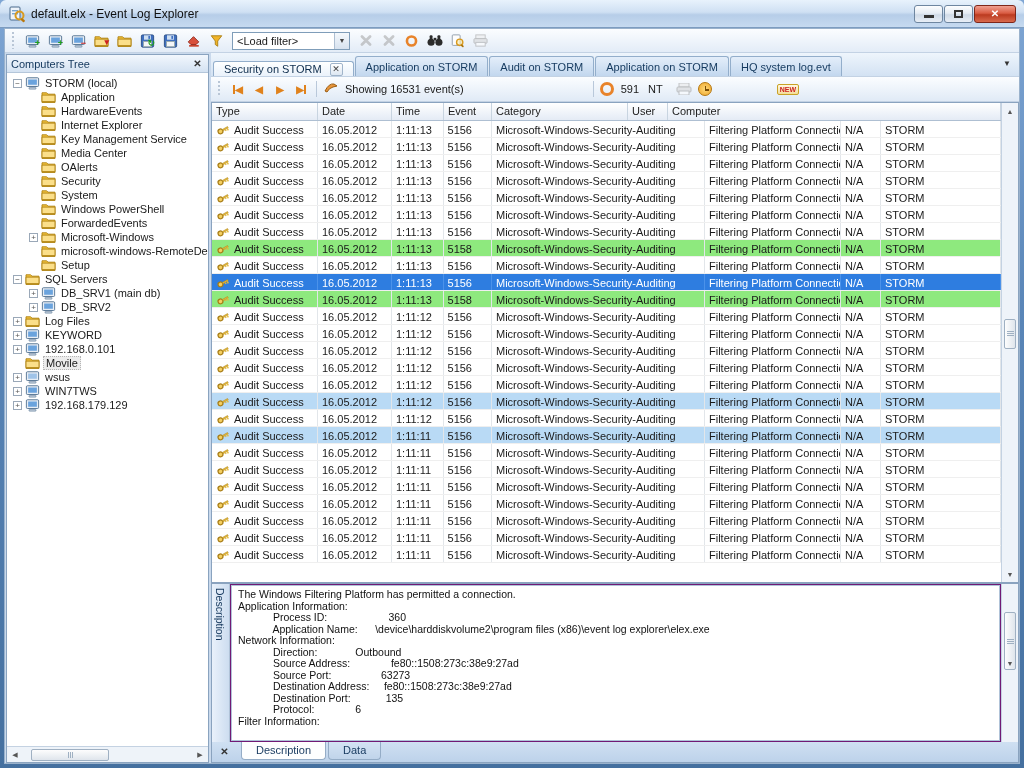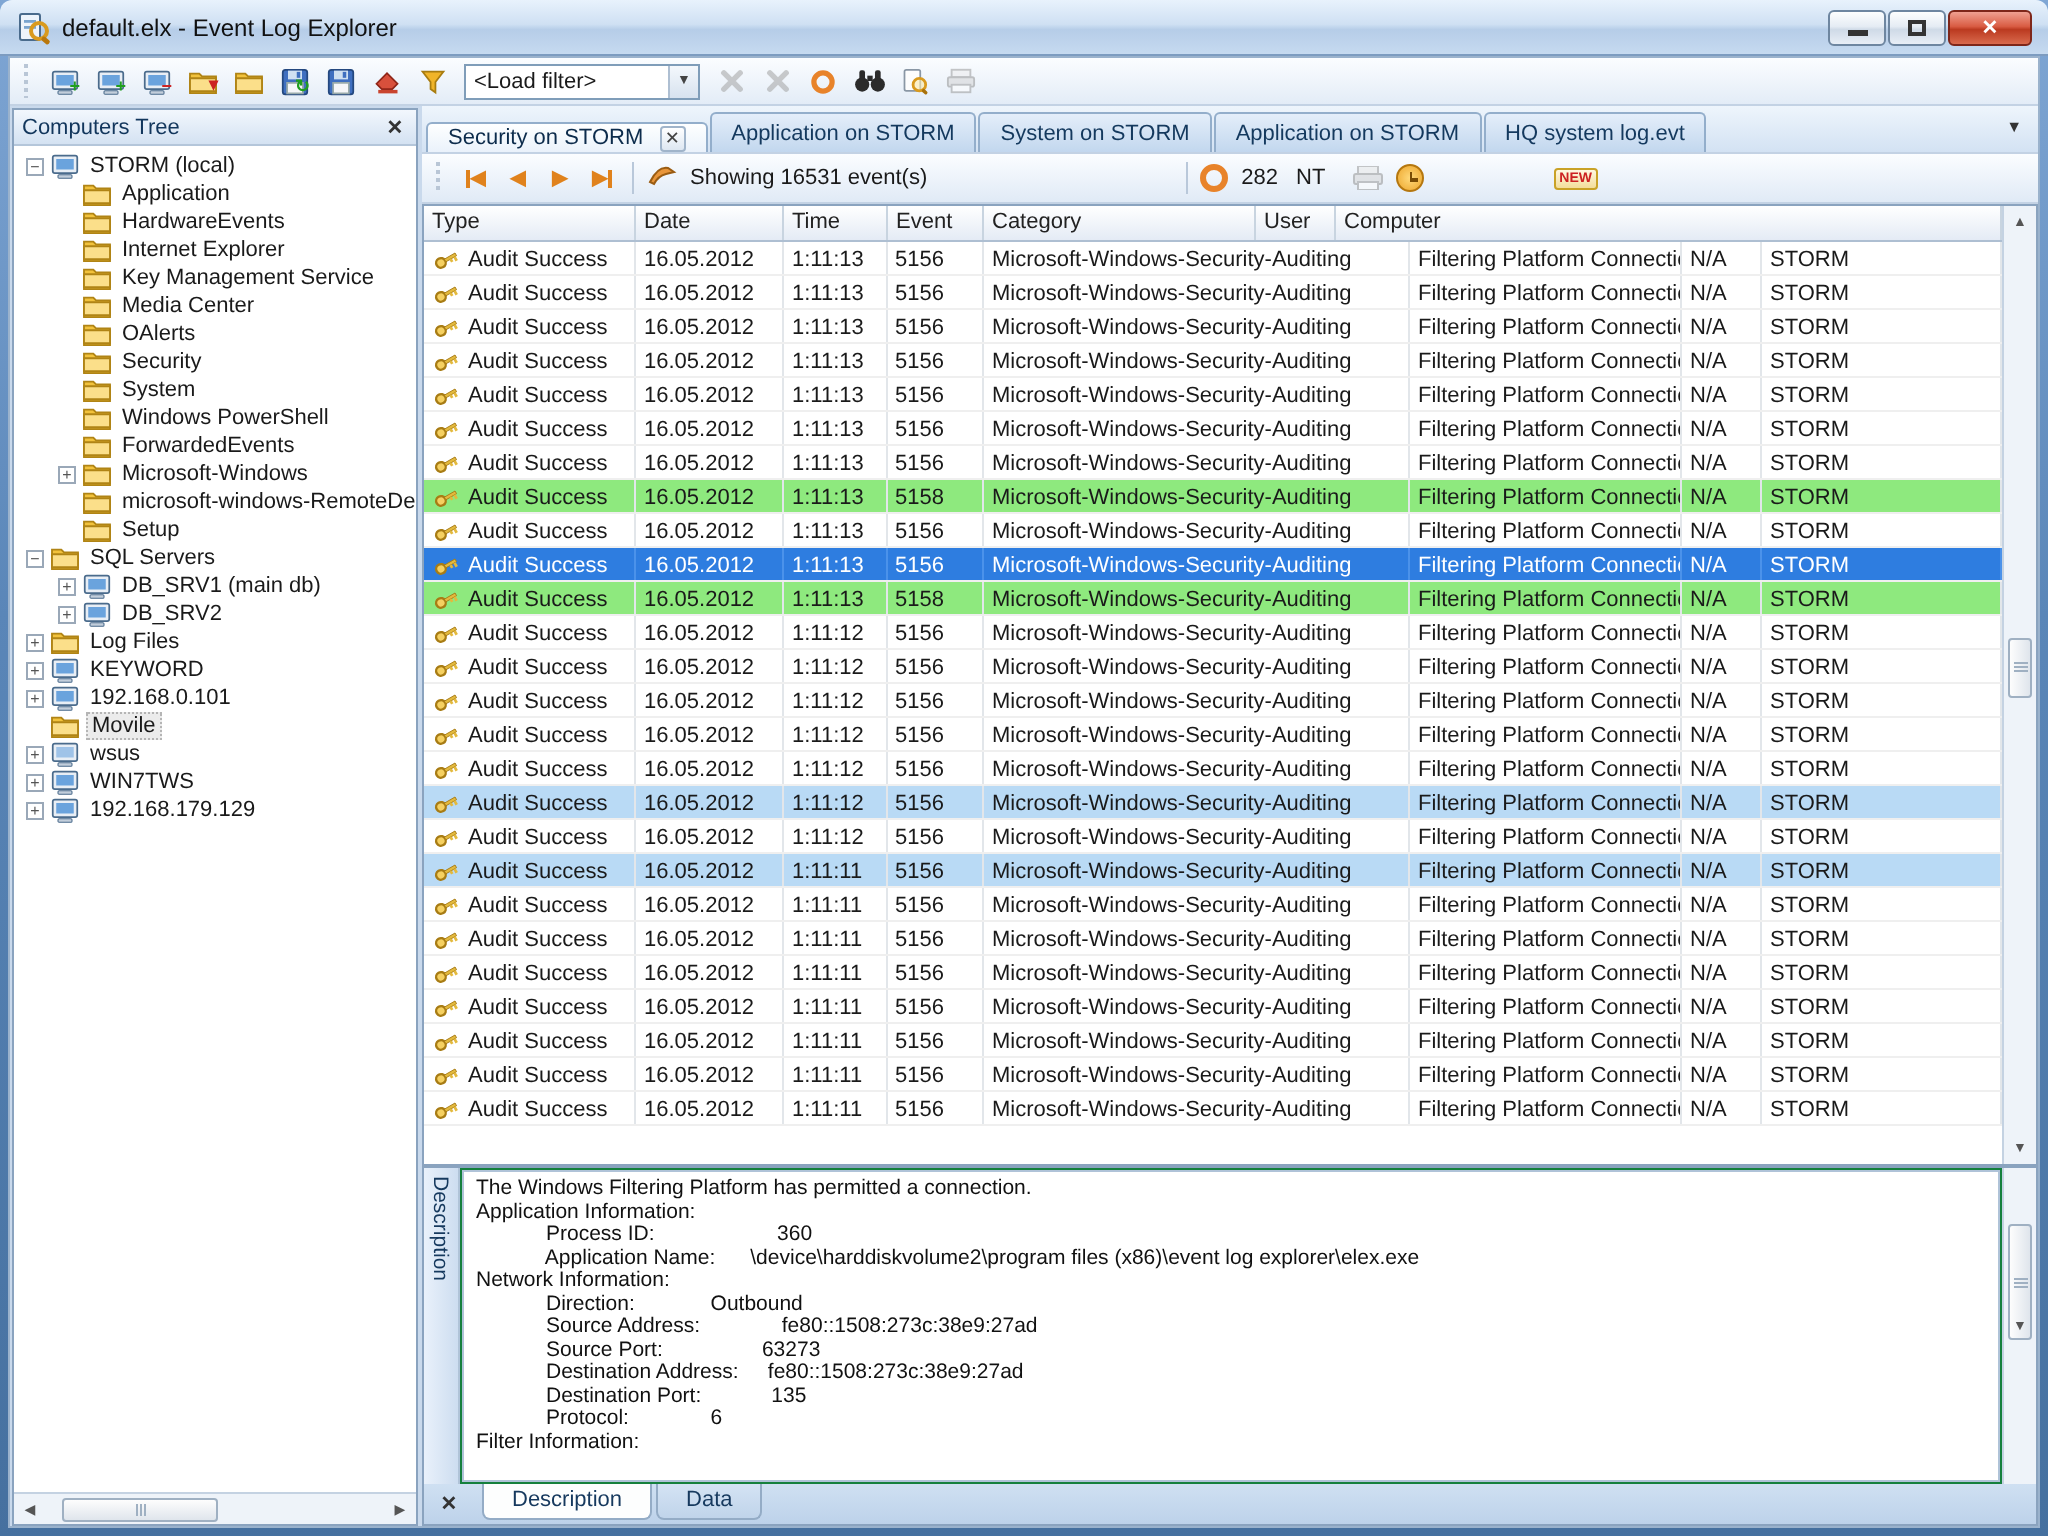--- a/index.html
+++ b/index.html
@@ -127,21 +127,21 @@
     border-left:1px solid #c4d2e2; }
   .v-scroll .sbtn { width:100%; height:16px; }
   .v-thumb { position:absolute; left:2px; right:2px; top:45%; height:30px; border:1px solid #9fb0c2;
     border-radius:2px; background:linear-gradient(90deg,#fdfdfd,#dfe5ec); display:flex; flex-direction:column;
     align-items:center; justify-content:center; gap:1px; }
   .v-thumb i { width:7px; height:1px; }
   .v-scroll .down { position:absolute; bottom:0; }
 
   
   .bottom-panel { height:180px; display:flex; flex-direction:column; border:1px solid #8aa3bf;
-    border-top:1px solid #8aa3bf; background:#15803d; }
+    border-top:1px solid #8aa3bf; background:#701a75; }
   .bp-main { flex:1; display:flex; min-height:0; }
   .bp-side { width:18px; background:linear-gradient(90deg,#e9f1fb,#cdddf0); border-right:1px solid #b0c3d8; }
   .bp-side-label { writing-mode:vertical-rl; padding:4px 2px; color:#16395e; font-size:10.5px; }
   .bp-content { flex:1; background:#fff; border:1px solid #b0c3d8; margin:1px; overflow:hidden;
     padding:3px 6px; white-space:pre; font-size:10.5px; line-height:11.5px; color:#111; }
   .bp-scroll { width:17px; position:relative; background:#eef3f9; border-left:1px solid #c4d2e2; }
   .bp-scroll .v-thumb { top:18%; height:58px; }
   .bp-tabs { height:20px; background:linear-gradient(#cfe0f2,#bdd2ea); display:flex;
     align-items:flex-start; padding-left:4px; gap:2px; }
   .bp-tabs .xbtn { margin:3px 8px 0 2px; }
@@ -560,21 +560,21 @@
       <div class="right-panel">
         <div class="tabbar" id="tabbar">
           <span class="tab active">
               <span>Security on STORM</span>
               <span class="tab-x">✕</span>
             </span>
             <span class="tab">
               <span>Application on STORM</span>
             </span>
             <span class="tab">
-              <span>System on STORM</span>
+              <span>Audit on STORM</span>
             </span>
             <span class="tab">
               <span>Application on STORM</span>
             </span>
             <span class="tab">
               <span>HQ system log.evt</span>
             </span>
             <span class="tab-overflow">▼</span>
         </div>
 
@@ -586,21 +586,21 @@
           <span class="nav-btn">▶<span class="bar"></span></span>
           <span class="tsep"></span>
           <span>
             <svg width="16" height="14" viewBox="0 0 16 14">
                 <path d="M2 10 q4-8 9-7 l3 2 -4 1 q-4 1 -6 5 z" fill="#e8953a" stroke="#9a5c12"></path>
               </svg>
           </span>
           <span class="lt-text">Showing 16531 event(s)</span>
           <span class="tsep" style="margin-left:120px;"></span>
           <span class="ring"></span>
-          <span style="margin:0 6px 0 4px;">282</span>
+          <span style="margin:0 6px 0 4px;">591</span>
           <span style="margin-right:8px;">NT</span>
           <span class="tbtn disabled">
             <svg width="16" height="12" viewBox="0 0 16 12">
                 <rect x="3" y="0" width="10" height="4" fill="#e8e8e8" stroke="#9a9a9a"></rect>
                 <rect x="1" y="4" width="14" height="5" rx="1" fill="#cfd6dd" stroke="#8a949e"></rect>
                 <rect x="3" y="8" width="10" height="4" fill="#fff" stroke="#9a9a9a"></rect>
               </svg>
           </span>
           <span class="clock"></span>
           <span class="newbadge" style="margin-left:62px;">NEW</span>

